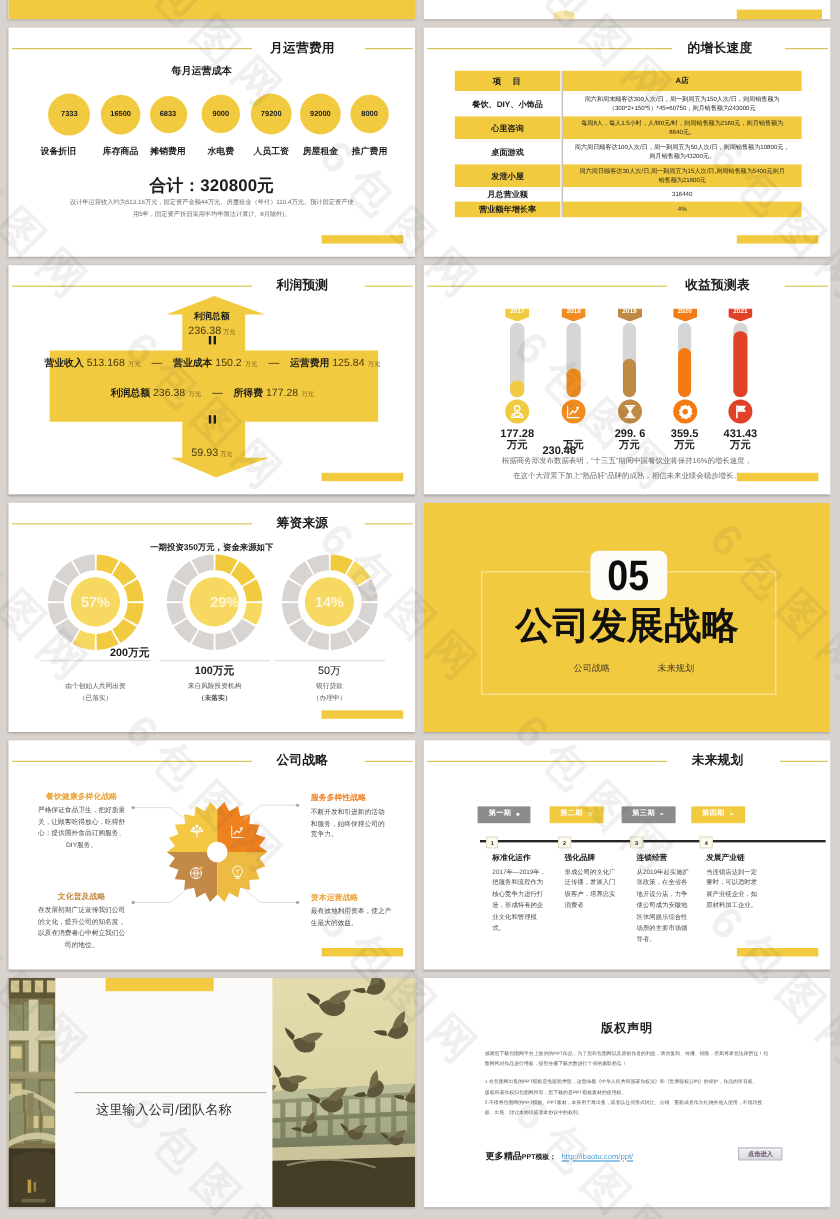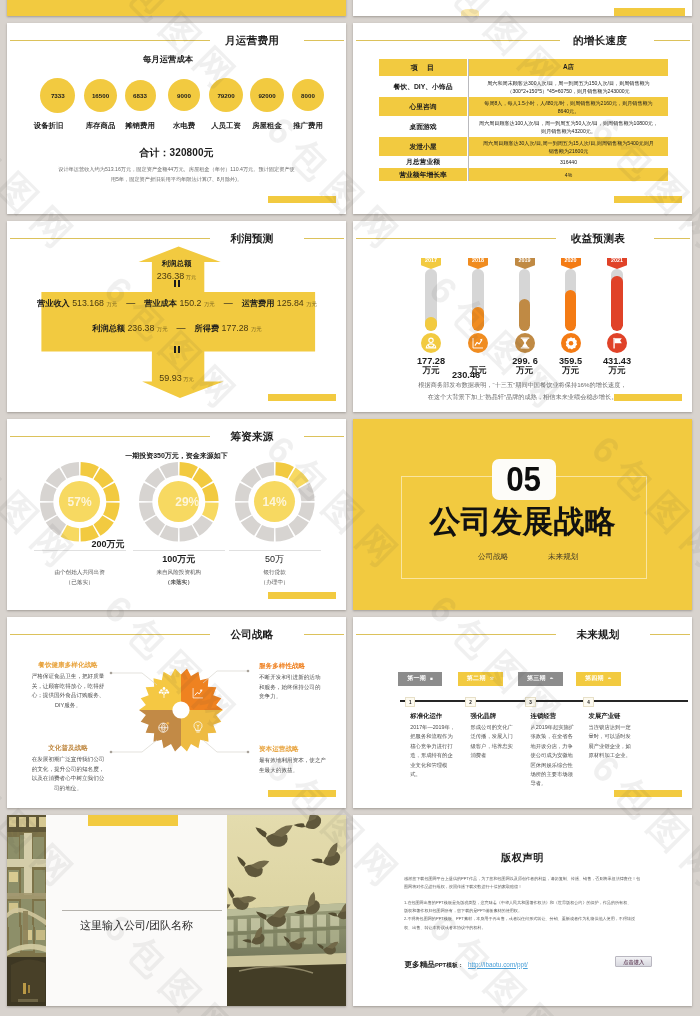--- a/index.html
+++ b/index.html
@@ -72,21 +72,21 @@
           <div style="position:absolute;left:236px;top:98px;width:48px;text-align:center;font-size:7.4px;font-weight:bold;color:#1c1c1c">房屋租金</div>
         </div>
         <div>
           <div style="position:absolute;left:284.75px;top:55.75px;width:32.5px;height:32.5px;border-radius:50%;background:#f2ca40;display:flex;align-items:center;justify-content:center">
             <span style="font-size:6.2px;font-weight:bold;color:#1c1c1c">8000</span>
           </div>
           <div style="position:absolute;left:277px;top:98px;width:48px;text-align:center;font-size:7.4px;font-weight:bold;color:#1c1c1c">推广费用</div>
         </div>
       </div>
 
-  <div style="position:absolute;left:0;top:123px;width:339px;text-align:center;font-size:10px;font-weight:bold;color:#1c1c1c;letter-spacing:.1px">合计：320800元</div>
+  <div style="position:absolute;left:0;top:123px;width:339px;text-align:center;font-size:14px;font-weight:bold;color:#1c1c1c;letter-spacing:.1px">合计：320800元</div>
 
   <div style="position:absolute;left:24px;top:142px;width:291px;text-align:center;font-size:5.2px;color:#6a6a6a;line-height:9.5px">
     <div>设计年运营收入约为513.16万元，固定资产金额44万元、房屋租金（年付）110.4万元。预计固定资产使</div>
     <div>用5年，固定资产折旧采用平均年限法计算(7、8月除外)。</div>
   </div>
   <div class="bbar"></div>
 </div>
 
 <div class="slide c2 r1">
   <div class="rule" style="left:3px;top:17px;width:204px"></div>

